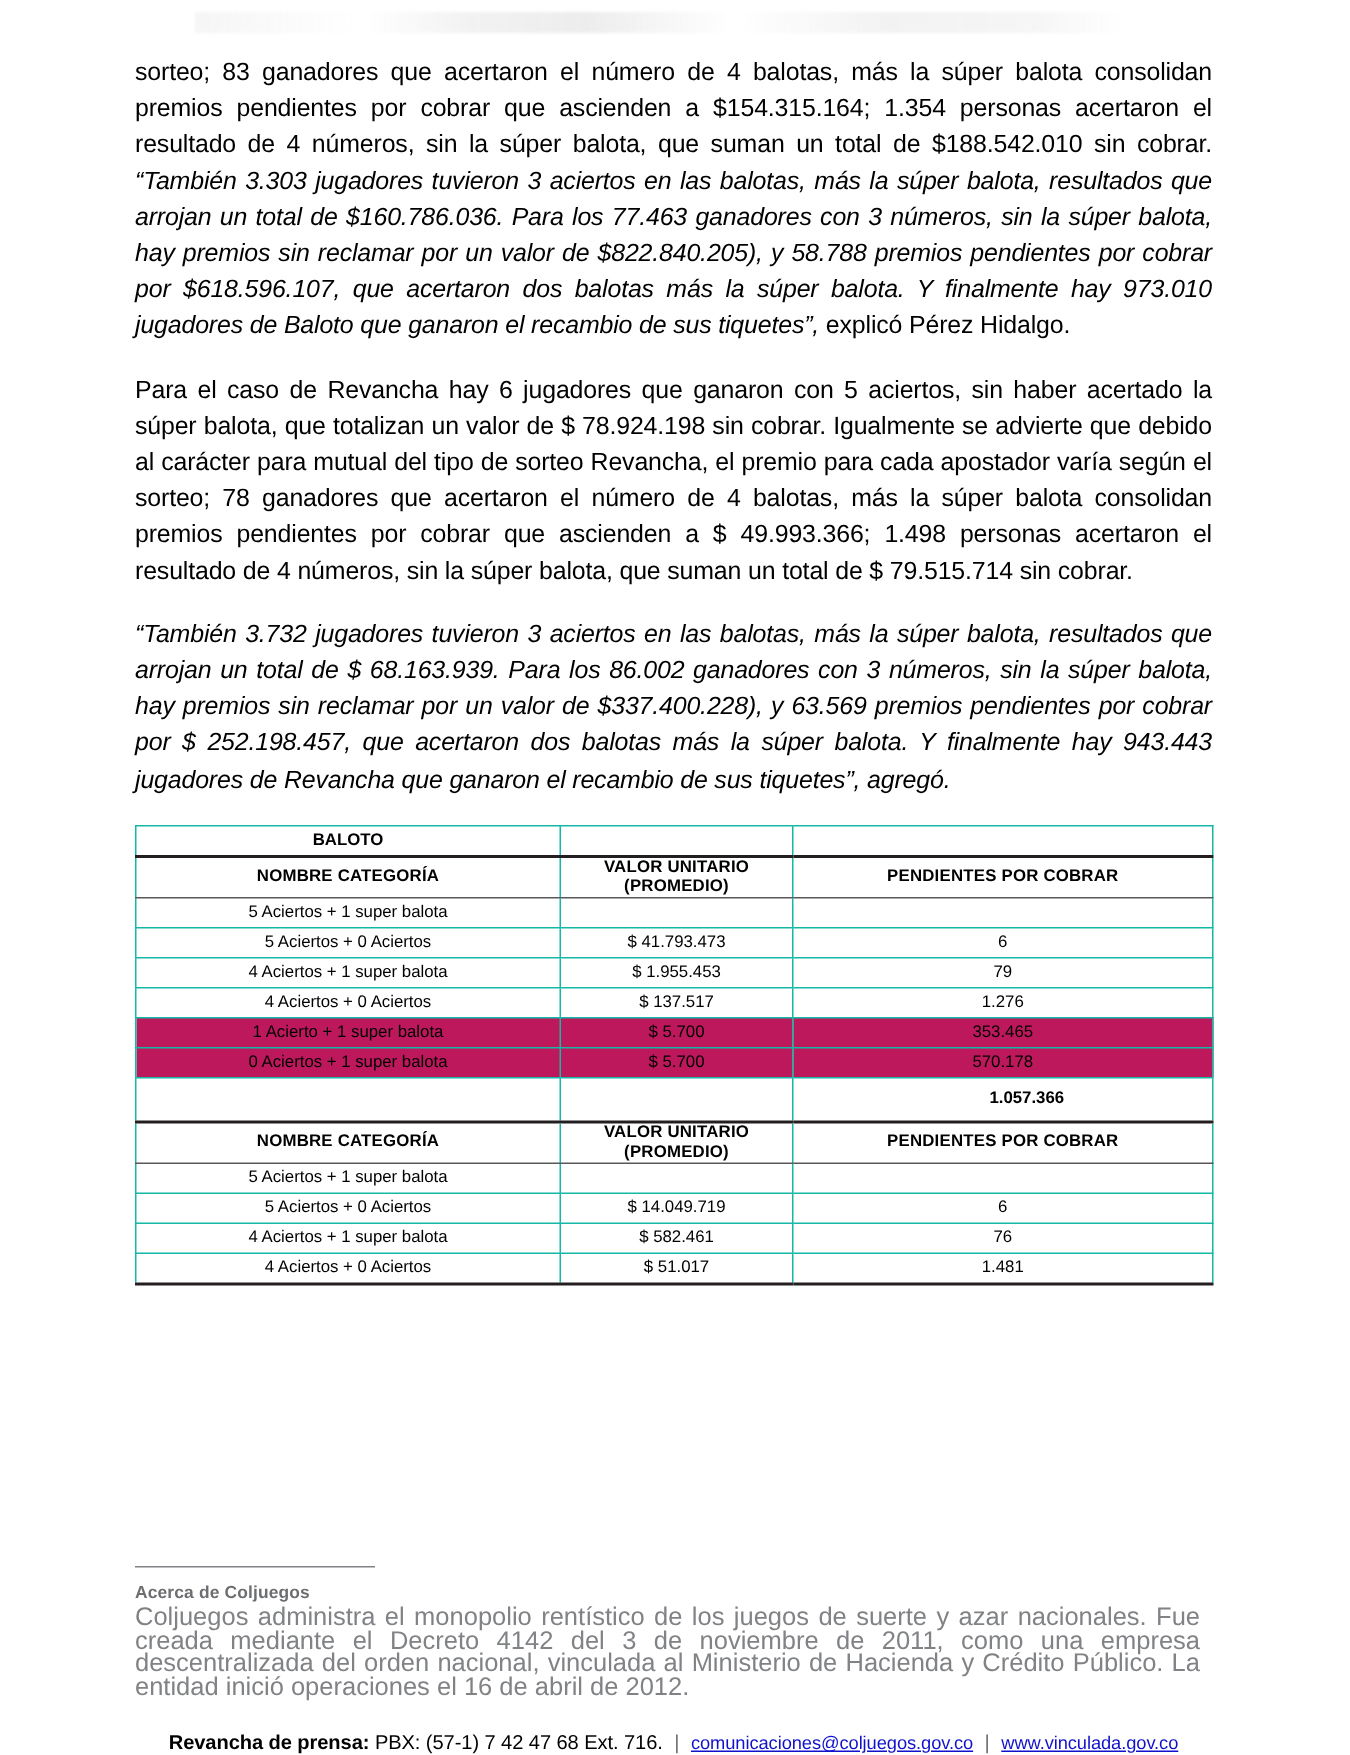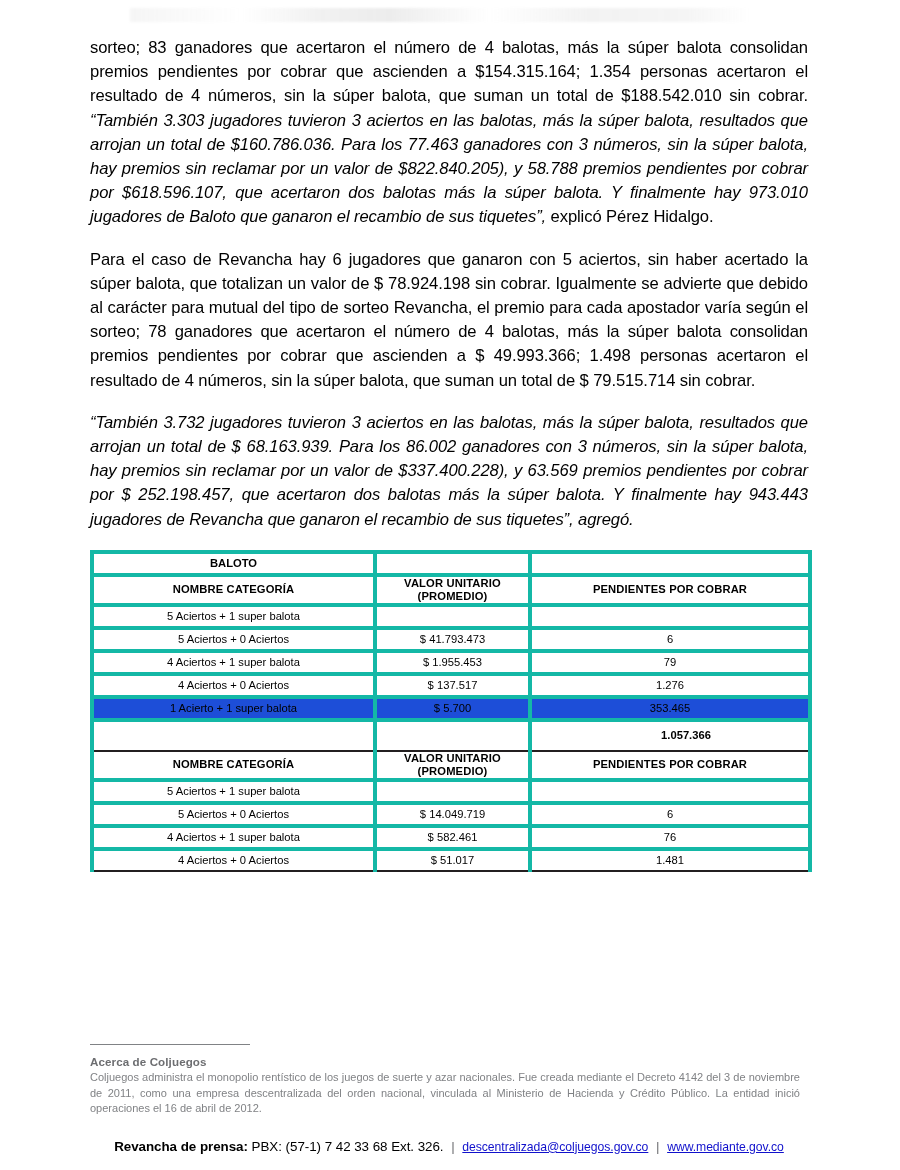--- a/index.html
+++ b/index.html
@@ -68,21 +68,21 @@
   table.data-table {
     border-collapse: collapse;
     width: 718px;
     table-layout: fixed;
   }
   table.data-table col.c1 { width: 283px; }
   table.data-table col.c2 { width: 155px; }
   table.data-table col.c3 { width: 280px; }
 
   table.data-table td {
-    border: 4px solid #14b8a6;
+    border: 1px solid #14b8a6;
     padding: 0;
     text-align: center;
     vertical-align: middle;
     font-size: 11.2px;
     color: #000;
     height: 19px;
     line-height: 13px;
   }
   
   td.section-title {
@@ -103,21 +103,21 @@
     height: 35px;
     line-height: 14px;
     letter-spacing: 0.15px;
   }
   
   td.cat { font-size: 11.3px; }
   td.val { font-size: 11.3px; }
   td.pend { font-size: 11.3px; }
 
   tr.highlight td {
-    background: #1d4ed8;
+    background: #be185d;
   }
   td.total-cell {
     font-weight: bold;
     font-size: 16.5px;
     height: 28px;
   }
   tr.total-row td {
     height: 28px;
     padding-left: 32px;
   }
@@ -143,21 +143,21 @@
     margin: 0 0 10px 0;
   }
   .about-title {
     font-size: 11.6px;
     font-weight: bold;
     color: #6d6e71;
     margin: 0 0 2px 0;
     letter-spacing: 0.1px;
   }
   .about-text {
-    font-size: 11px;
+    font-size: 17px;
     line-height: 15.6px;
     color: #808285;
     text-align: justify;
     margin: 0;
     width: 710px;
   }
   .contact-line {
     margin-top: 22px;
     font-size: 13.4px;
     color: #000;
@@ -229,20 +229,25 @@
           <tr>
             <td class="cat">4 Aciertos + 0 Aciertos</td>
             <td class="val">$ 137.517</td>
             <td class="pend">1.276</td>
           </tr>
           <tr class="highlight">
             <td class="cat">1 Acierto + 1 super balota</td>
             <td class="val">$ 5.700</td>
             <td class="pend">353.465</td>
           </tr>
+          <tr class="highlight">
+            <td class="cat">0 Aciertos + 1 super balota</td>
+            <td class="val">$ 5.700</td>
+            <td class="pend">570.178</td>
+          </tr>
 
           <tr class="total-row thick-bottom">
             <td></td>
             <td></td>
             <td class="total-cell">1.057.366</td>
           </tr>
 
 
           <tr class="colhead-row">
             <td class="col-head">NOMBRE CATEGORÍA</td>
@@ -274,16 +279,16 @@
         </tbody>
       </table>
     </div>
 
   </div>
 
   <div class="footer">
     <div class="footnote-rule"></div>
     <div class="about-title">Acerca de Coljuegos</div>
     <div class="about-text">Coljuegos administra el monopolio rentístico de los juegos de suerte y azar nacionales.  Fue creada mediante el Decreto 4142 del 3 de noviembre de 2011, como una empresa descentralizada del orden nacional, vinculada al Ministerio de Hacienda y Crédito Público. La entidad inició operaciones el 16 de abril de 2012.</div>
-    <div class="contact-line"><b>Revancha de prensa:</b> <span>PBX: (57-1) 7 42 33 68 Ext. 326.</span> <span class="sep-bar">|</span> <a class="link" href="#">descentralizada@coljuegos.gov.co</a> <span class="sep-bar">|</span> <a class="link" href="#">www.mediante.gov.co</a></div>
+    <div class="contact-line"><b>Revancha de prensa:</b> <span>PBX: (57-1) 7 42 47 68 Ext. 716.</span> <span class="sep-bar">|</span> <a class="link" href="#">comunicaciones@coljuegos.gov.co</a> <span class="sep-bar">|</span> <a class="link" href="#">www.vinculada.gov.co</a></div>
   </div>
 
 </div>
 
 </body></html>

